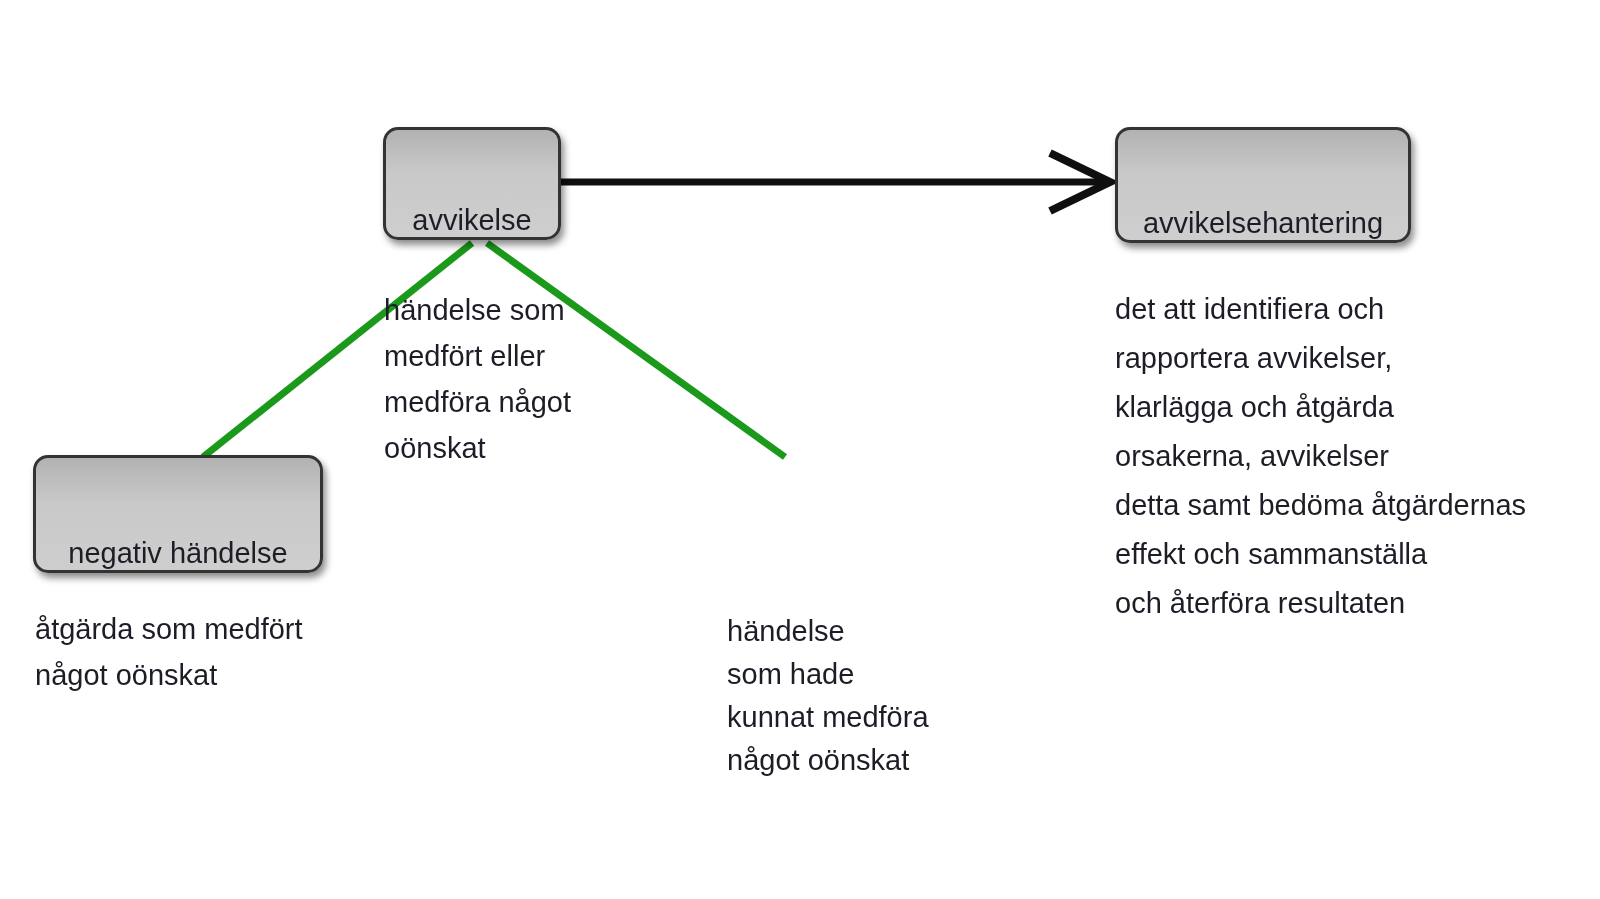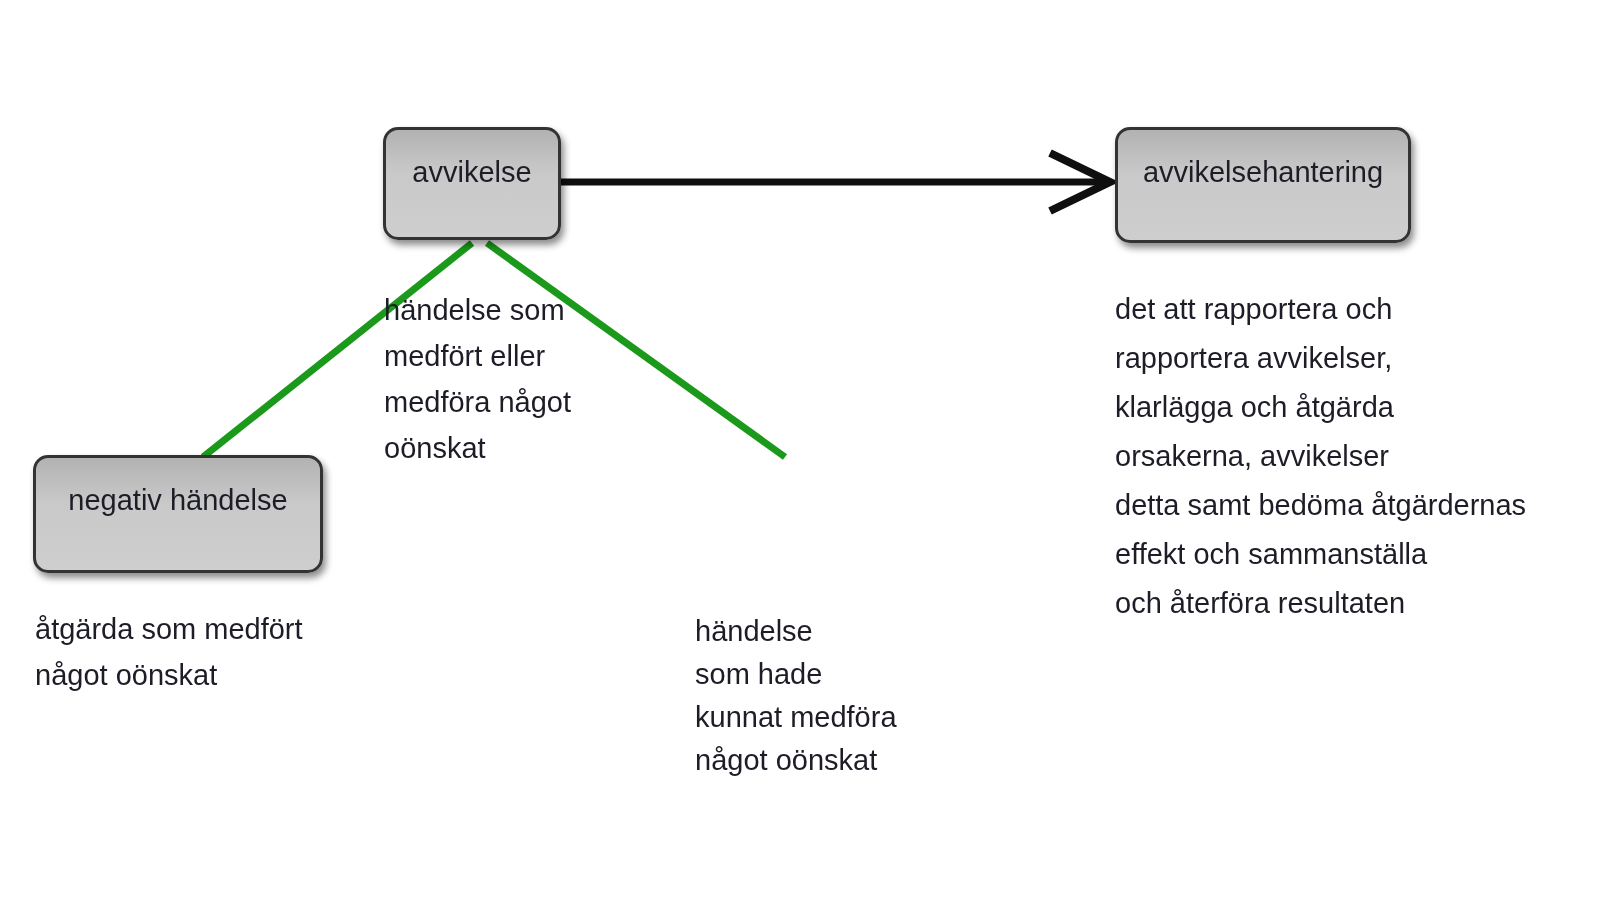--- a/index.html
+++ b/index.html
@@ -25,21 +25,21 @@
     z-index: 1;
   }
   .node {
     position: absolute;
     box-sizing: border-box;
     background: linear-gradient(180deg, #b2b2b2 0%, #c9c9c9 40%, #cecece 100%);
     border: 3px solid #333333;
     border-radius: 15px;
     box-shadow: 3px 5px 7px rgba(0,0,0,0.45);
     display: flex;
-    align-items: flex-start;
+    align-items: flex-end;
     justify-content: center;
     padding-top: 26px;
     font-size: 29px;
     letter-spacing: 0px;
     z-index: 3;
     white-space: nowrap;
   }
   #node-avvikelse           { left: 383px;  top: 127px; width: 178px; height: 113px; }
   #node-avvikelsehantering  { left: 1115px; top: 127px; width: 296px; height: 116px; }
   #node-negativ-handelse    { left: 33px;   top: 455px; width: 290px; height: 118px; }
@@ -48,21 +48,21 @@
   .desc {
     position: absolute;
     font-size: 29px;
     line-height: 46px;
     white-space: nowrap;
     z-index: 2;
   }
   #desc-avvikelse           { left: 384px;  top: 287px; }
   #desc-avvikelsehantering  { left: 1115px; top: 285px; line-height: 49px; }
   #desc-negativ-handelse    { left: 35px;   top: 606px; }
-  #desc-tillbud             { left: 695px;  top: 610px; line-height: 43px; }
+  #desc-tillbud             { left: 727px;  top: 610px; line-height: 43px; }
 </style>
 </head>
 <body>
 
 <div id="canvas">
 
   <svg id="connector-layer" viewBox="0 0 1600 899" xmlns="http://www.w3.org/2000/svg">
 
     <g>
       <line x1="559" y1="182" x2="1103" y2="182" stroke="#0f0f0f" stroke-width="7"></line>
@@ -88,21 +88,21 @@
 
 
   <div class="desc" id="desc-avvikelse">
     <div>händelse som</div>
     <div>medfört eller</div>
     <div>medföra något</div>
     <div>oönskat</div>
   </div>
 
   <div class="desc" id="desc-avvikelsehantering">
-    <div>det att rapportera och</div>
+    <div>det att identifiera och</div>
     <div>rapportera avvikelser,</div>
     <div>klarlägga och åtgärda</div>
     <div>orsakerna, avvikelser</div>
     <div>detta samt bedöma åtgärdernas</div>
     <div>effekt och sammanställa</div>
     <div>och återföra resultaten</div>
   </div>
 
   <div class="desc" id="desc-negativ-handelse">
     <div>åtgärda som medfört</div>

